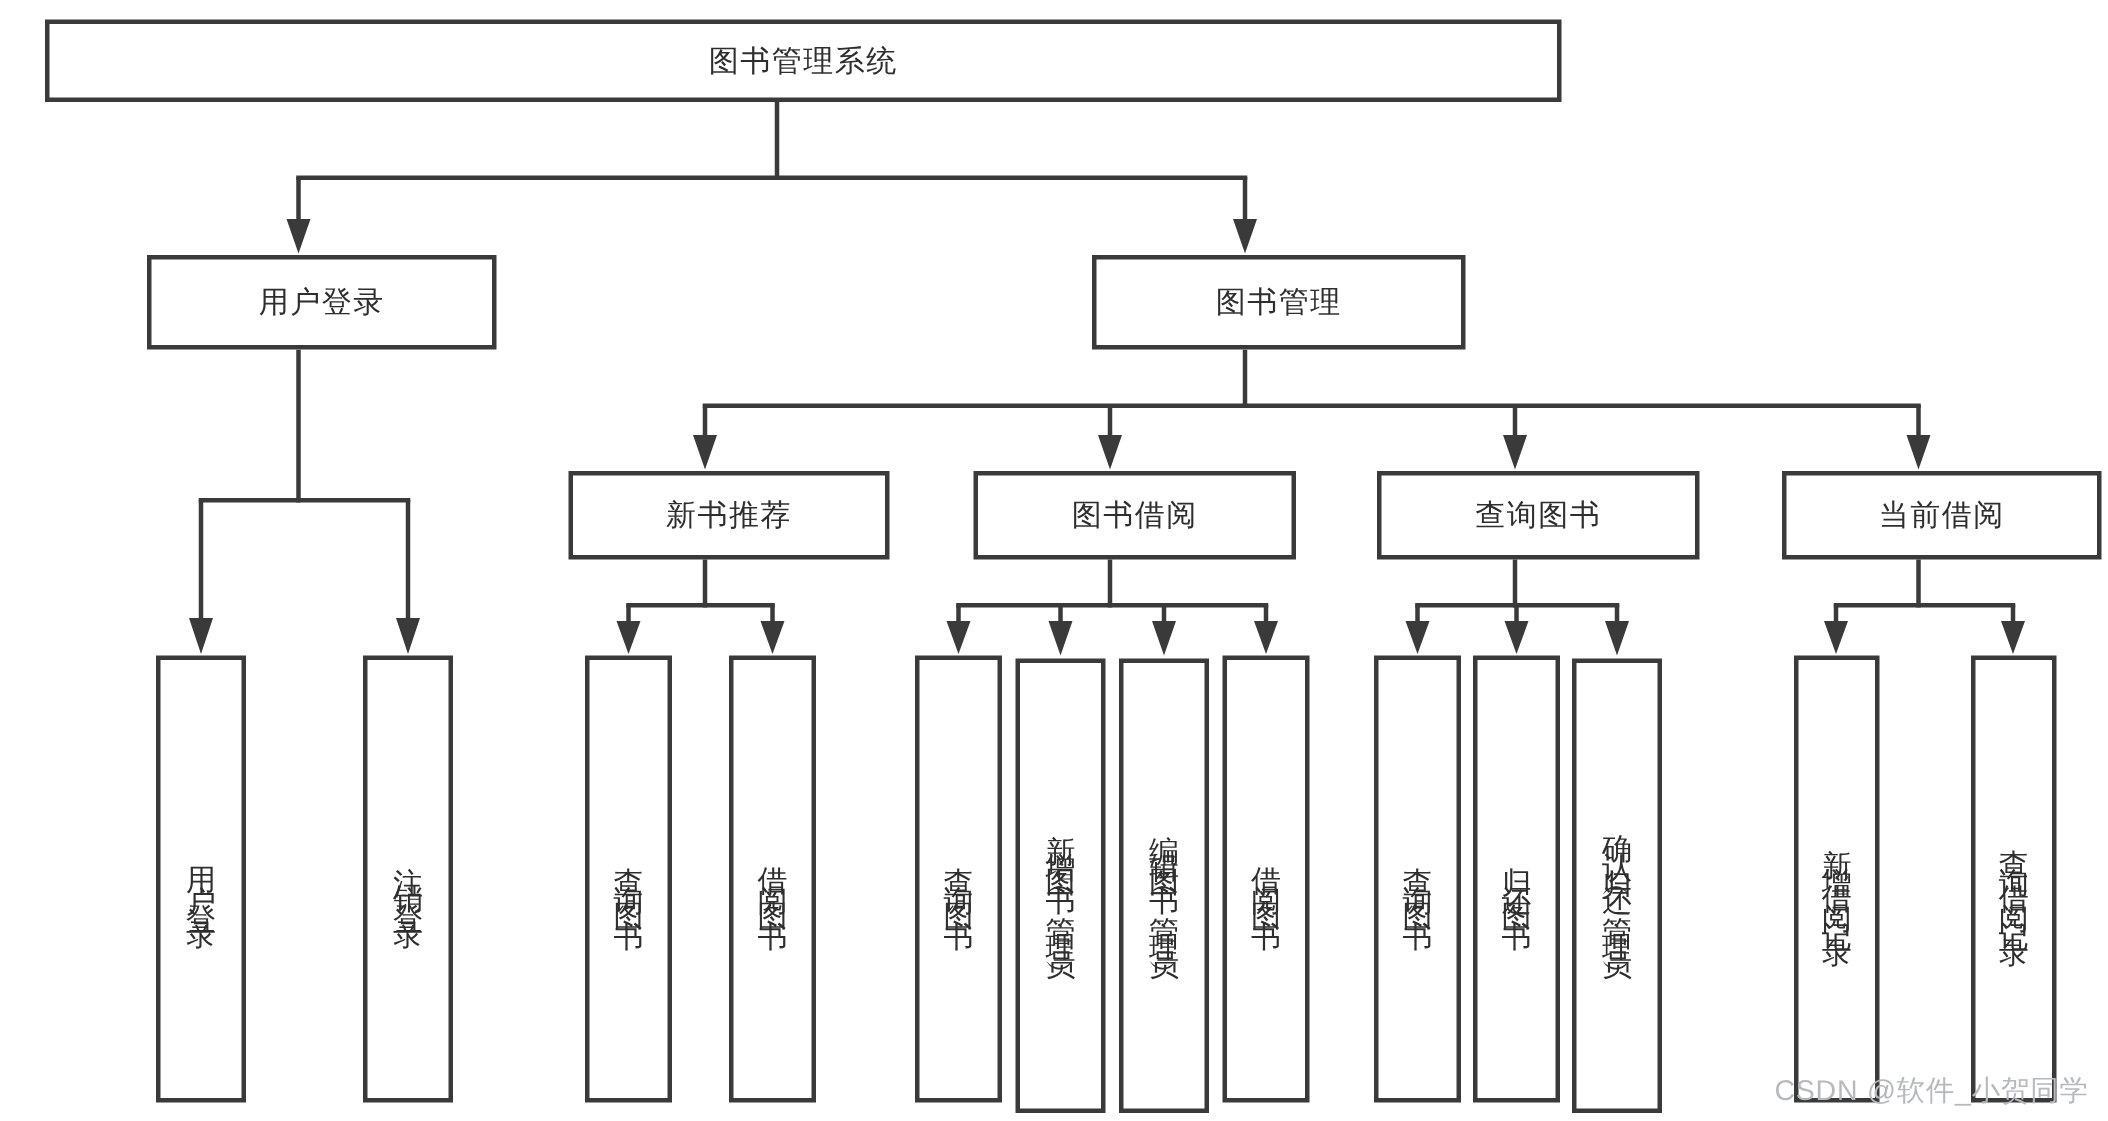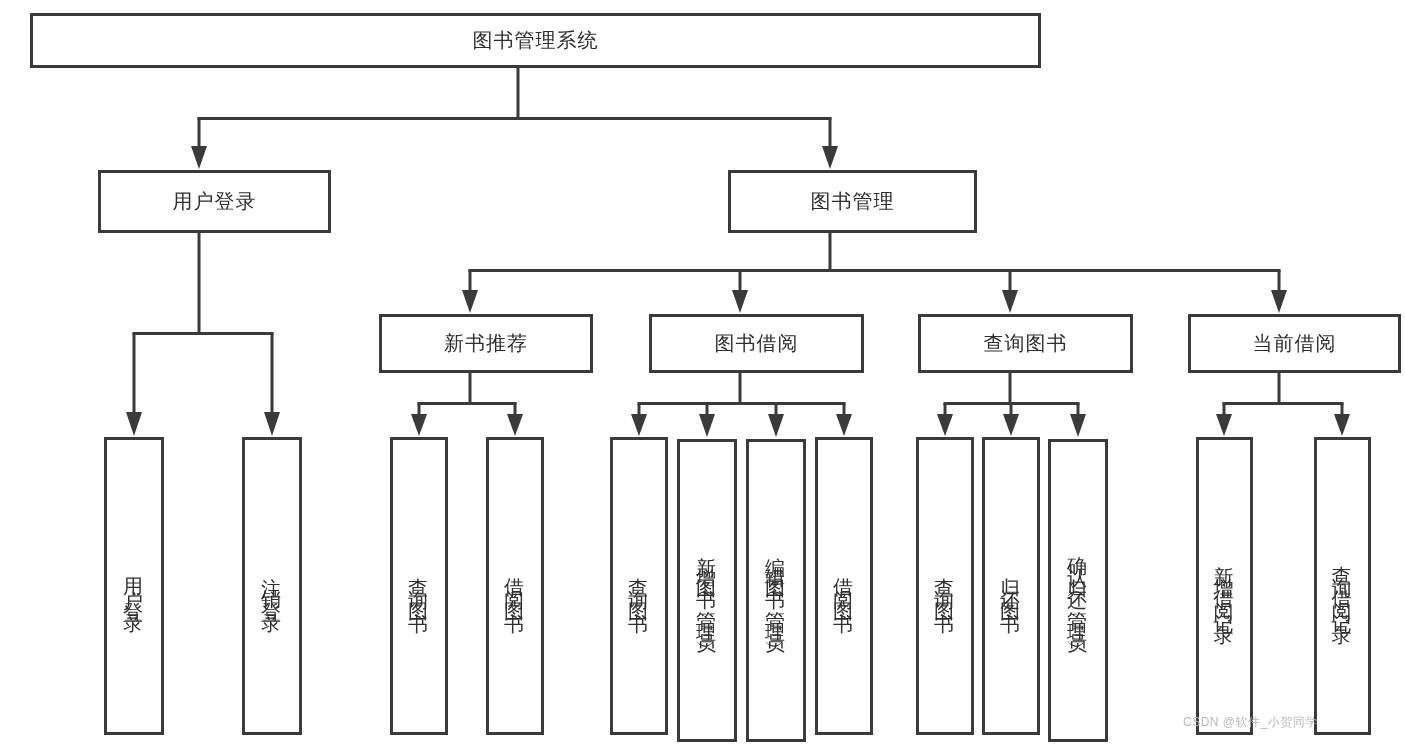--- a/index.html
+++ b/index.html
@@ -44,21 +44,21 @@
     font-size:20px;
     letter-spacing:12px;
     color:#2e2e2e;
     white-space:nowrap;
   }
   .vnode.admin .vtext{letter-spacing:11px;}
   #watermark{
     position:absolute;
     left:1183px;top:714px;
     z-index:6;
-    font-size:12px;
+    font-size:19px;
     color:#b6babe;
     letter-spacing:0.5px;
     white-space:nowrap;
   }
 </style>
 </head>
 <body>
 
 <div id="stage">
 

